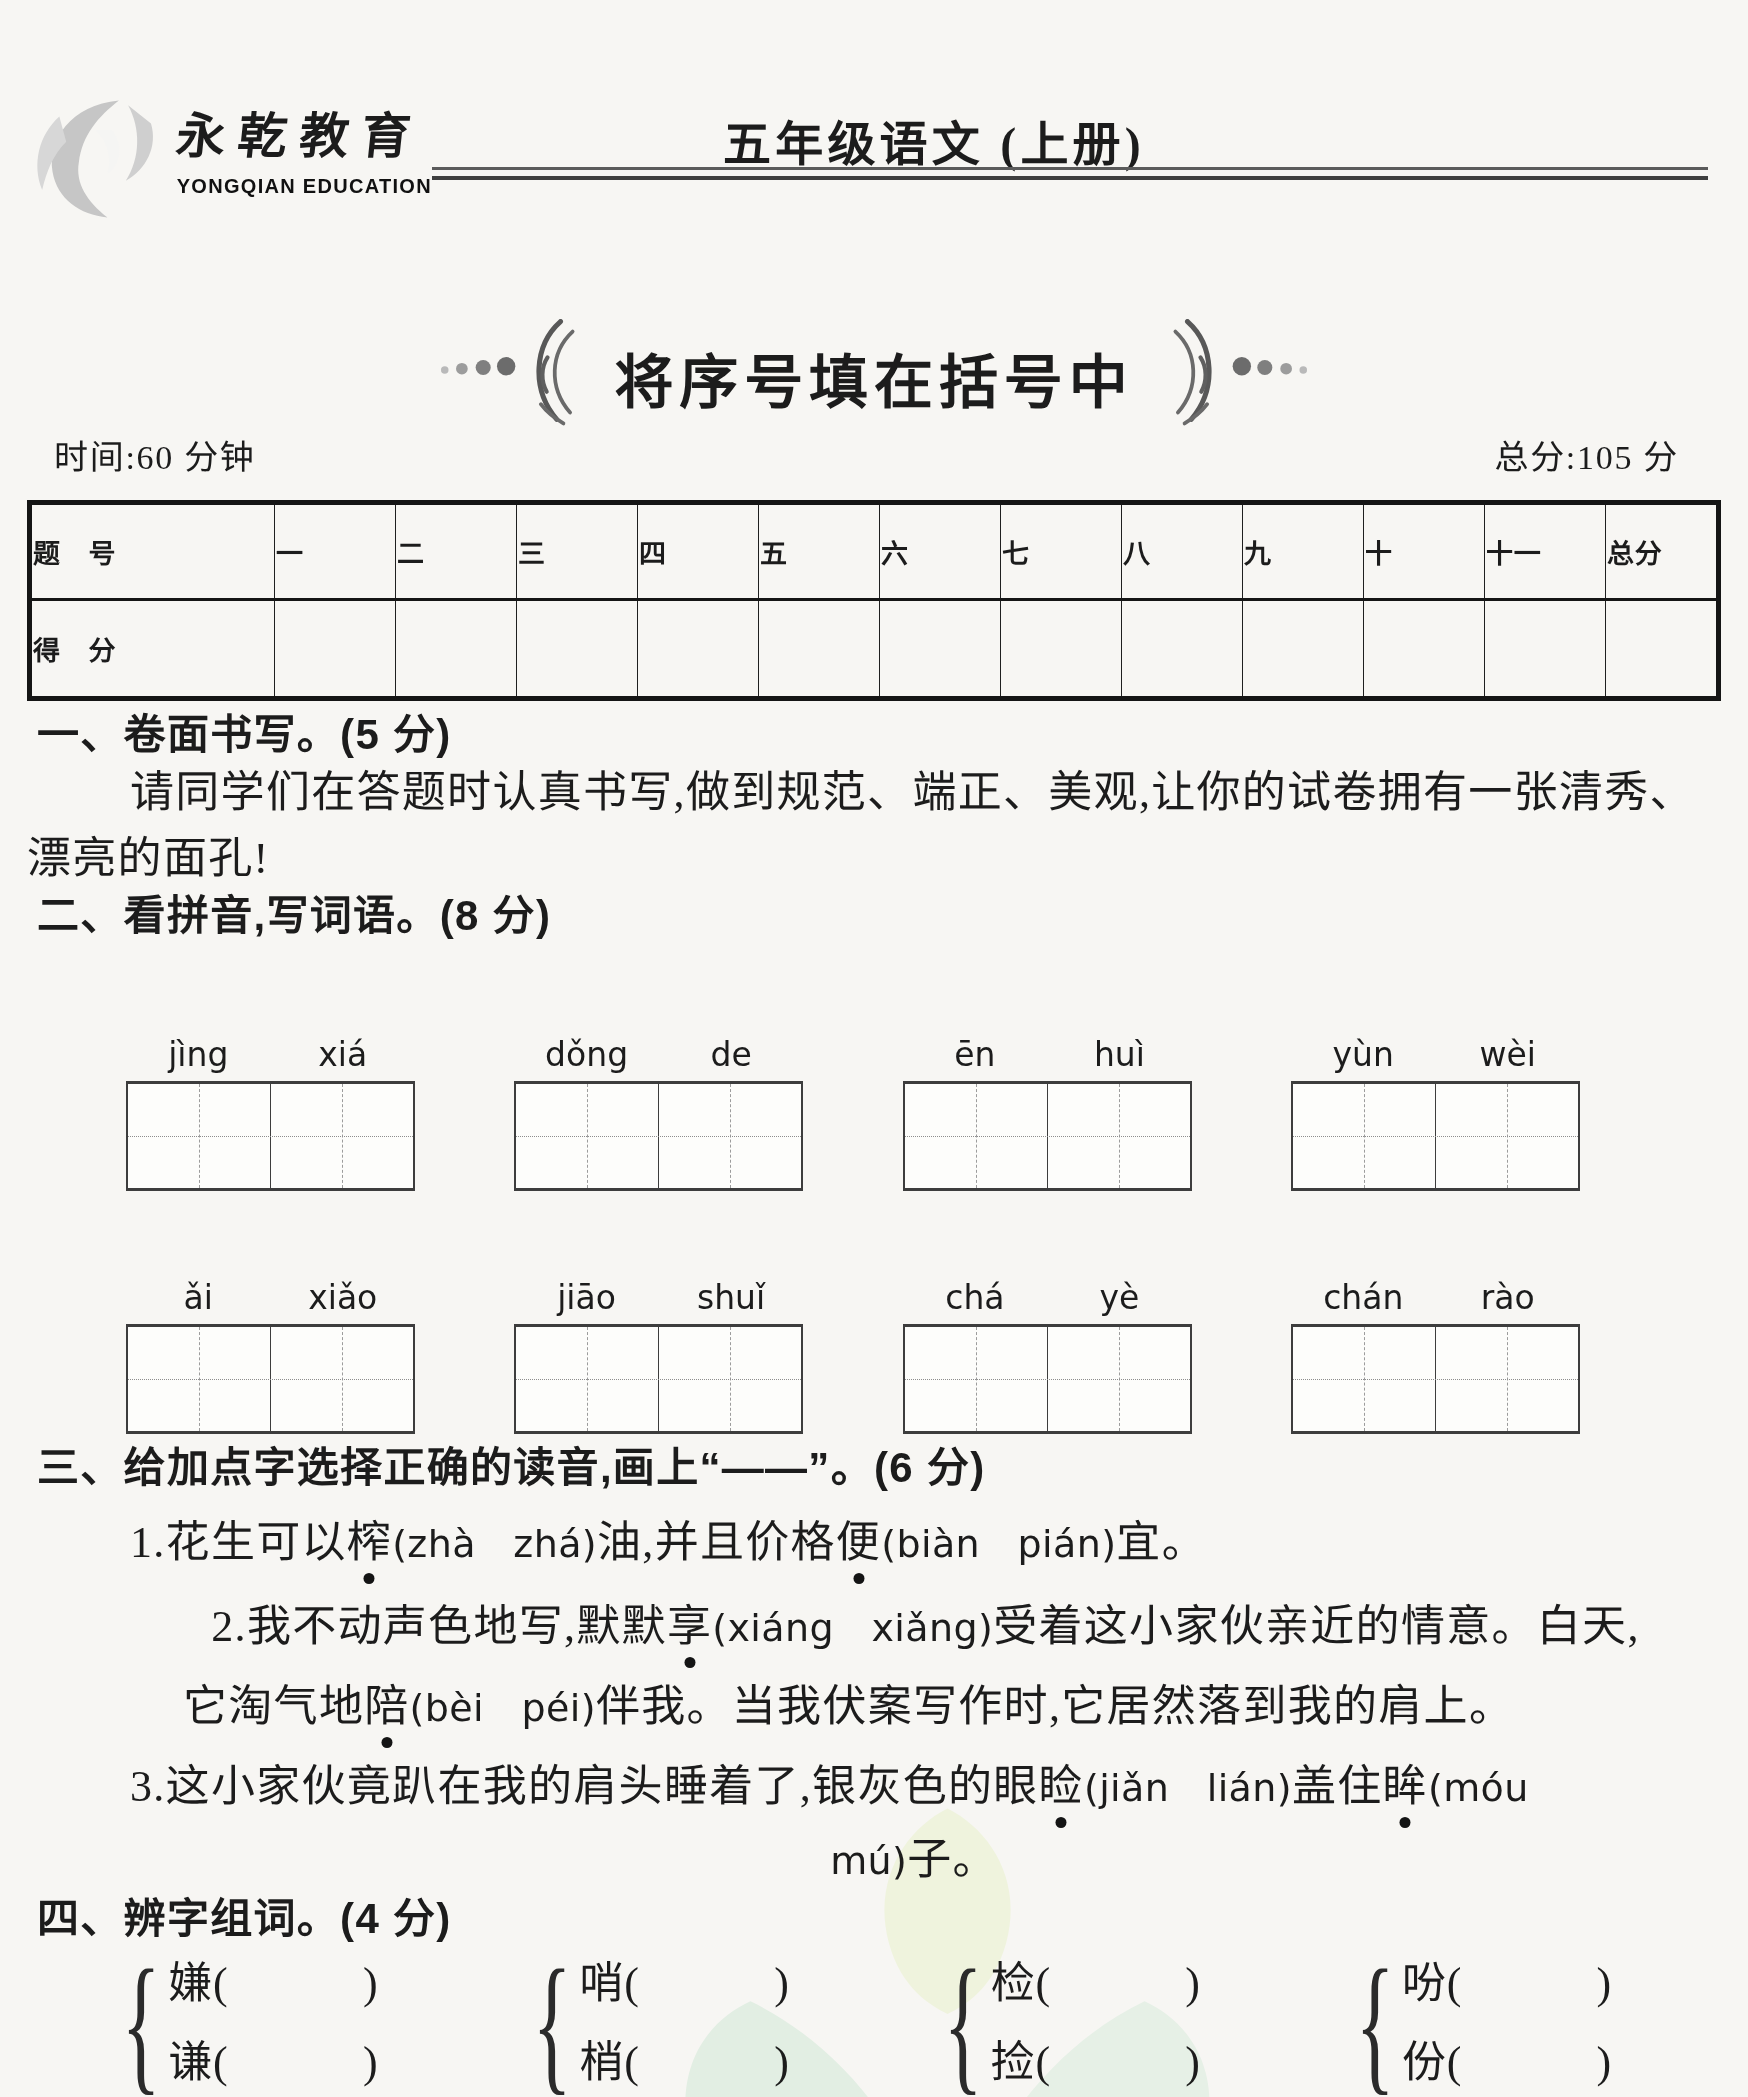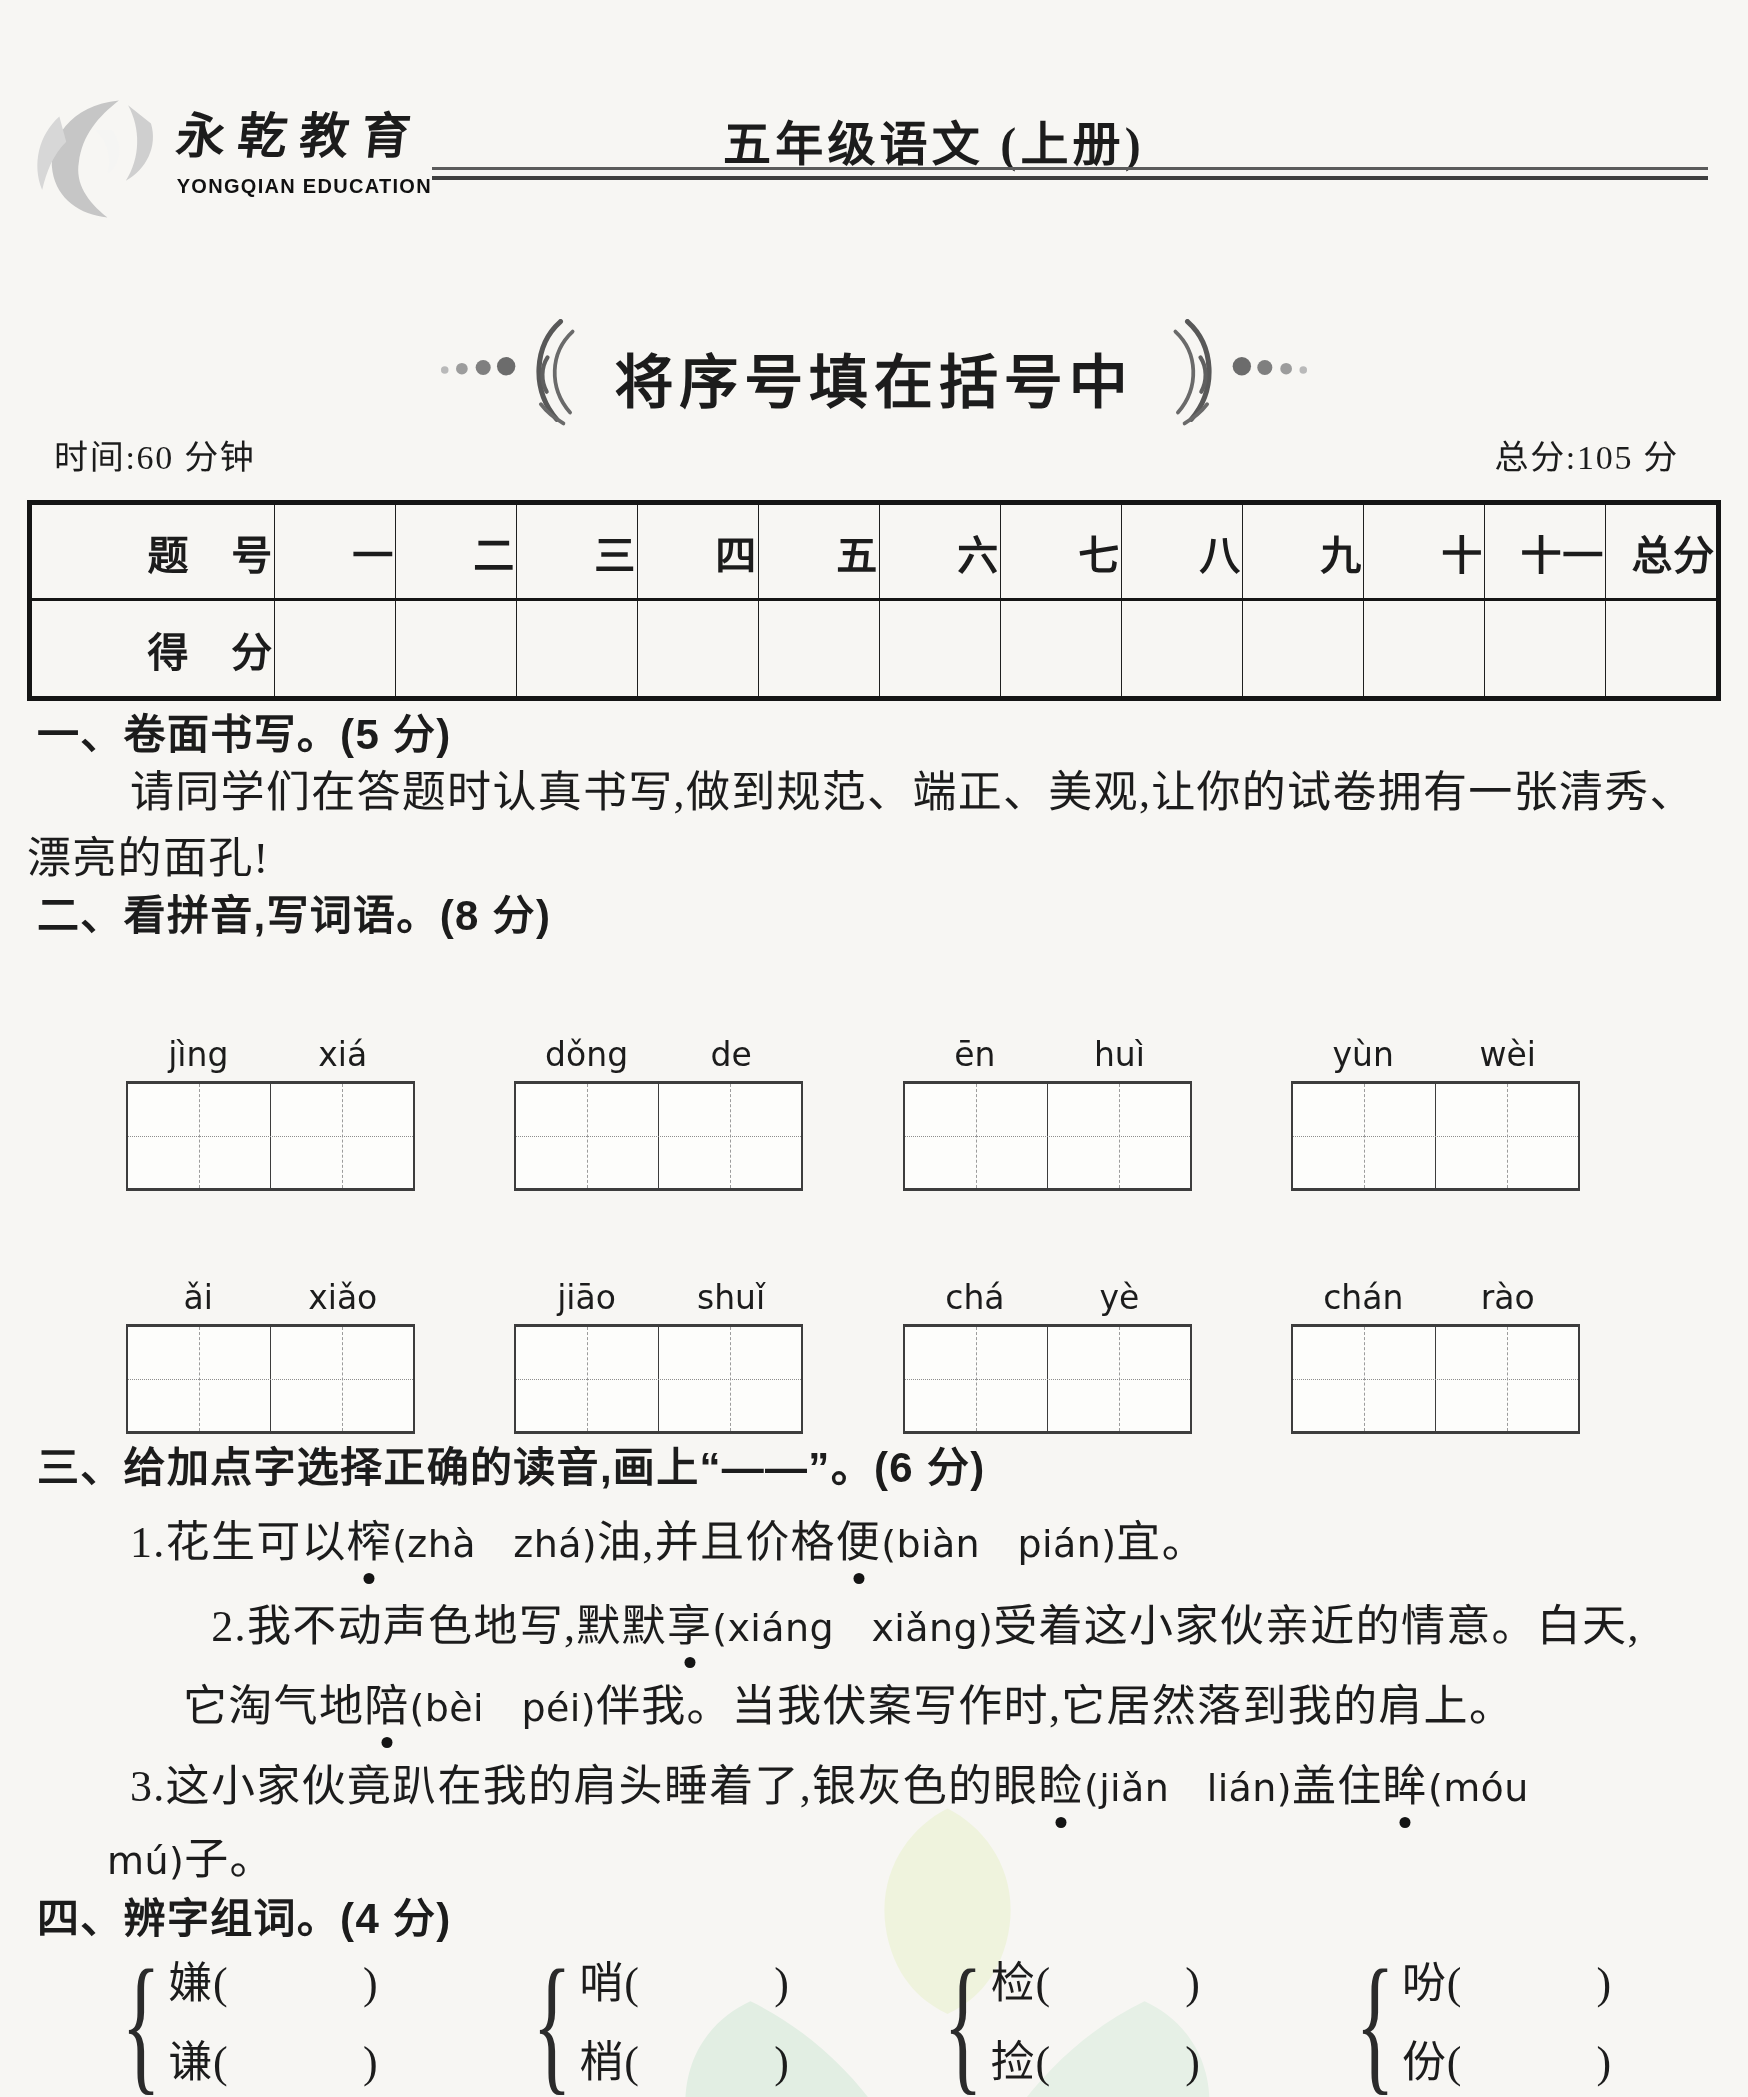--- a/index.html
+++ b/index.html
@@ -59,38 +59,38 @@
     align-items:center;padding:0 42px 0 27px;
     font-size:34px;letter-spacing:1.7px;text-align:center;
   }
 
   
   .score-table{
     margin-top:22px;width:100%;border-collapse:collapse;table-layout:fixed;
     border:5.5px solid #151515;
   }
   .score-table td{
-    border:1.7px solid #1f1f1f;text-align:right;vertical-align:middle;
-    font-size:41px;font-weight:bold;letter-spacing:0.8px;
+    border:1.7px solid #1f1f1f;text-align:left;vertical-align:middle;
+    font-size:27px;font-weight:bold;letter-spacing:0.8px;
   }
   .score-table tr:first-child td{height:91px;border-bottom:3.4px solid #151515;}
   .score-table tr:last-child td{height:93px;}
   .score-table .lblcol{width:245px;}
   .score-table .numcol{width:121px;}
 
   
   h2.sec{
     margin:10px;font-family:"Liberation Sans", sans-serif;
     font-size:42px;font-weight:bold;line-height:47px;
     letter-spacing:1.3px;white-space:nowrap;
   }
   .line{font-size:44px;line-height:47px;letter-spacing:1.3px;white-space:nowrap;}
   .indent-1{padding-left:103px;}
   .indent-2{padding-left:156px;}
-  .indent-3{padding-left:80px;}
+  .indent-3{padding-left:80px;text-align:center;}
   .py{font-family:"DejaVu Sans","Liberation Sans",sans-serif;font-size:38px;letter-spacing:0.4px;}
   .dotted{position:relative;}
   .dotted::after{
     content:"";position:absolute;left:50%;bottom:-17px;transform:translateX(-50%);
     width:11px;height:11px;border-radius:50%;background:#141414;
   }
 
   .mt-s1h{margin-top:24px;}
   .mt-para1{margin-top:11px;}
   .mt-para2{margin-top:19.3px;}

